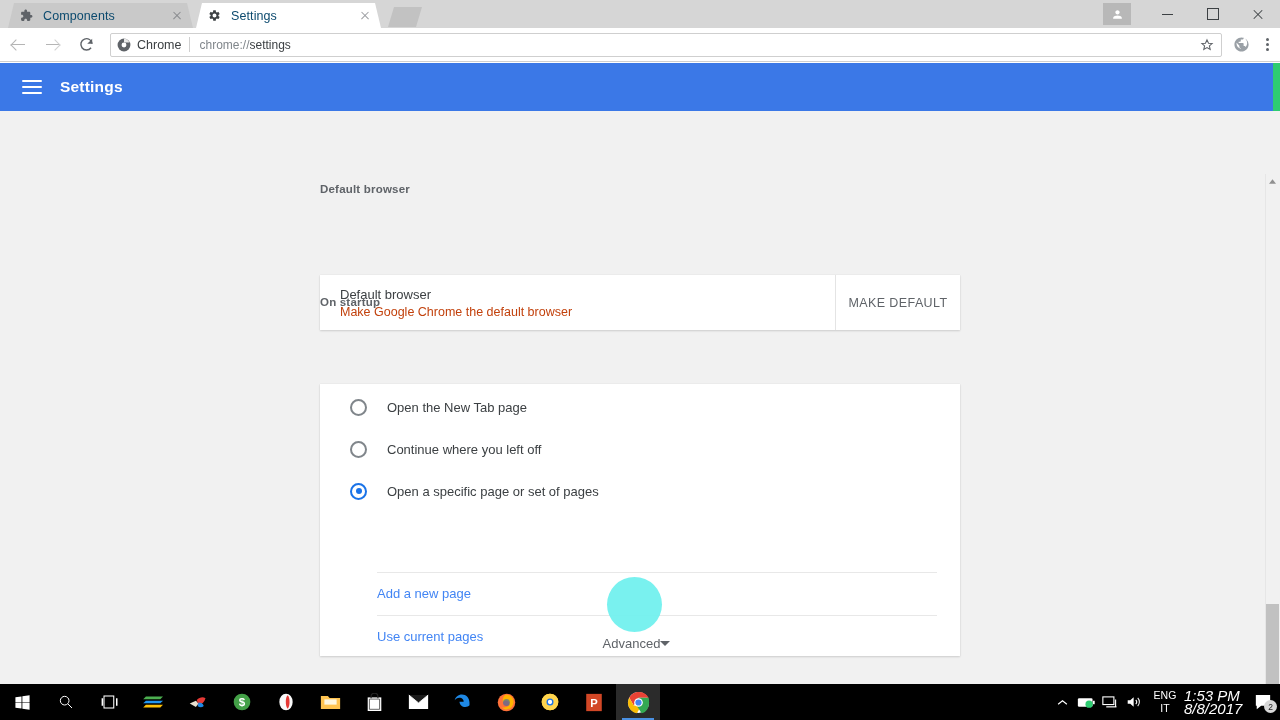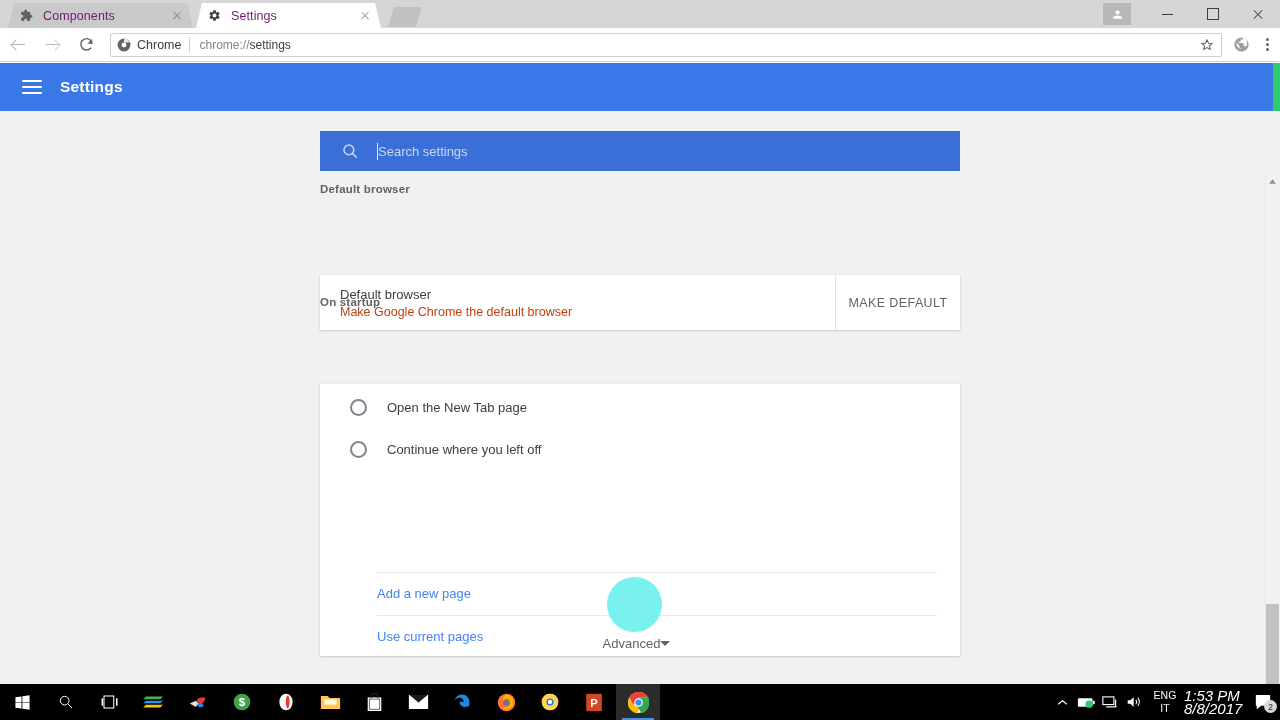--- a/index.html
+++ b/index.html
@@ -14,21 +14,21 @@
   .browser { position: absolute; left: 0; top: 0; width: 1280px; height: 692px; background: #ffffff; }
 
   .tabstrip {
     position: absolute; left: 0; top: 0; width: 1280px; height: 28px;
     background: #d6d6d6;
   }
   .tab {
     position: absolute; top: 3px; height: 25px;
     display: flex; align-items: center;
     padding: 0 8px 0 12px;
-    font-size: 12px; color: #701a75;
+    font-size: 12px; color: #0c4a6e;
   }
   .tab .tabfav { width: 15px; height: 15px; margin-right: 8px; flex: 0 0 15px; position: relative; }
   .tab .tablabel {
     flex: 1 1 auto; white-space: nowrap; overflow: hidden; text-overflow: ellipsis;
     font-size: 12.5px; letter-spacing: .1px;
   }
   .tab .tabclose {
     width: 16px; height: 16px; margin-left: 6px; flex: 0 0 16px;
     position: relative; opacity: .62;
   }
@@ -317,29 +317,20 @@
     <div class="settings-header">
       <div class="hamburger">
           <i></i>
           <i></i>
           <i></i>
         </div>
       <div class="settings-title">Settings</div>
     </div>
     <div class="green-strip"></div>
 
-    <div class="search-wrap">
-      <span class="search-icon">
-        <svg width="18" height="18" viewBox="0 0 24 24">
-            <path fill="none" stroke="#c9d7f3" stroke-width="2" d="M10.5 4a6.5 6.5 0 1 1 0 13 6.5 6.5 0 0 1 0-13zM15.5 15.5L21 21"></path>
-          </svg>
-      </span>
-      <span class="search-caret"></span>
-      <span class="search-ph">Search settings</span>
-    </div>
 
     <div class="content">
 
       <div class="sec-label" style="left:320px; top:72px;">Default browser</div>
       <div class="card row-default">
         <div class="rd-texts">
           <div class="rd-title">Default browser</div>
           <div class="rd-sub">Make Google Chrome the default browser</div>
         </div>
         <div class="rd-divider"></div>
@@ -353,20 +344,24 @@
         <div class="radio-row" style="top:2px;">
           <span class="radio"></span>
           <span class="radio-label">Open the New Tab page</span>
         </div>
 
         <div class="radio-row" style="top:44px;">
           <span class="radio"></span>
           <span class="radio-label">Continue where you left off</span>
         </div>
 
+        <div class="radio-row" style="top:86px;">
+          <span class="radio checked"></span>
+          <span class="radio-label">Open a specific page or set of pages</span>
+        </div>
 
 
         <div class="hr" style="top:188px;"></div>
 
         <div class="link-row" style="top:188px;">
           <span class="link-text">Add a new page</span>
         </div>
 
         <div class="hr" style="top:231px;"></div>
 

